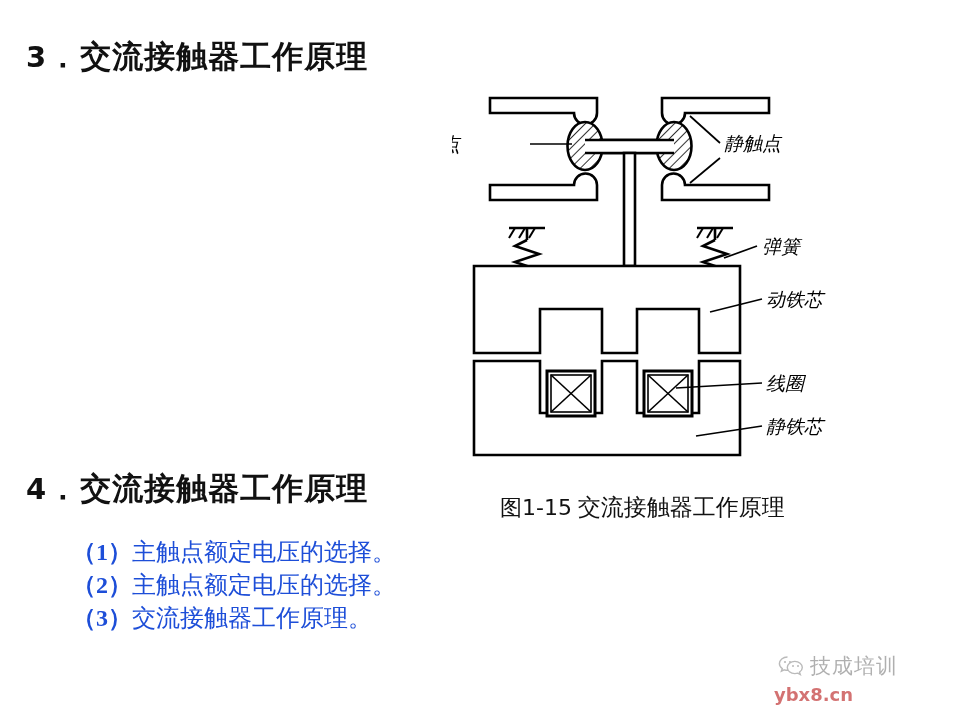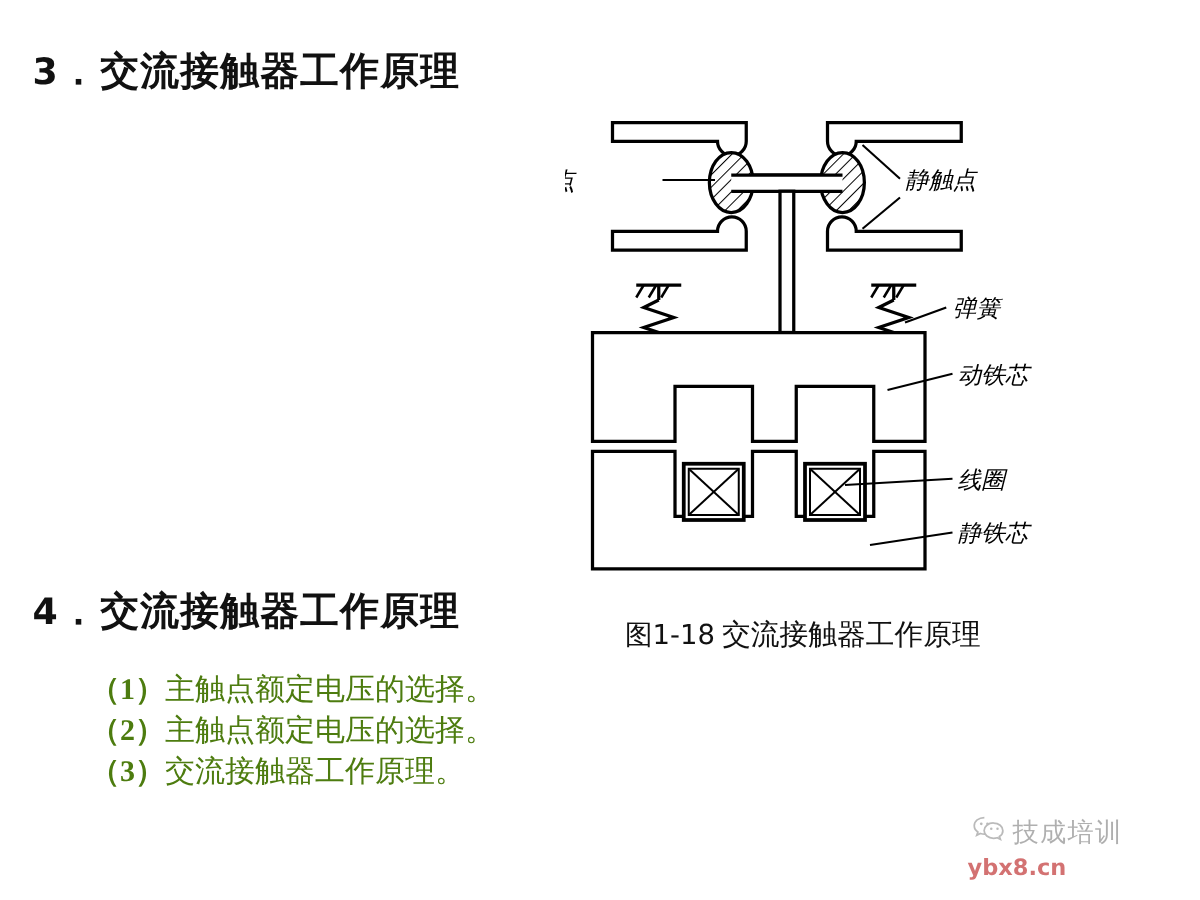--- a/index.html
+++ b/index.html
@@ -48,21 +48,21 @@
     position: absolute;
     left: 72px;
     top: 536px;
     width: 360px;
   }
   .bullet-item {
     font-family: "Liberation Serif", "DejaVu Serif", serif;
     font-size: 24px;
     line-height: 33px;
     white-space: nowrap;
-    color: #4d7c0f;
+    color: #1d4ed8;
   }
   .bullet-item .marker {
     font-weight: bold;
   }
 
   
   #figure {
     position: absolute;
     left: 452px;
     top: 88px;
@@ -85,21 +85,21 @@
     font-family: "DejaVu Sans", "Liberation Sans", sans-serif;
     font-size: 22px;
   }
 
   
   #watermark {
     position: absolute;
     left: 778px;
     top: 652px;
     display: flex;
-    align-items: flex-start;
+    align-items: center;
     gap: 6px;
     opacity: 0.40;
   }
   #watermark .wm-text {
     font-family: "Liberation Serif", "DejaVu Serif", serif;
     font-size: 21px;
     color: #3a3a3a;
     white-space: nowrap;
     letter-spacing: 1px;
   }
@@ -232,21 +232,21 @@
       <text class="dlabel" x="8" y="63" text-anchor="end">动触点</text>
       <text class="dlabel" x="272" y="62">静触点</text>
       <text class="dlabel" x="310" y="165">弹簧</text>
       <text class="dlabel" x="314" y="218">动铁芯</text>
       <text class="dlabel" x="314" y="302">线圈</text>
       <text class="dlabel" x="314" y="345">静铁芯</text>
     </svg>
   </div>
 
   <div id="figure-caption">
-    <span class="capnum">图1-18</span>
+    <span class="capnum">图1-15</span>
     <span>交流接触器工作原理</span>
   </div>
 
   <div id="watermark">
     <svg id="wechat-icon" width="26" height="22" viewBox="0 0 26 22">
       <g fill="none" stroke="#555555" stroke-width="1.4">
         <path d="M 9.5,2 C 4.9,2 1.4,5 1.4,8.6 c 0,2 1.1,3.8 2.9,5 L 3.4,16.2 6.3,14.8
                  c 1,0.3 2.1,0.5 3.2,0.5 0.3,0 0.6,0 0.9,-0.04"></path>
         <path d="M 16.8,6.4 c 4.2,0 7.5,2.8 7.5,6.1 0,1.9 -1.1,3.6 -2.8,4.7 l 0.8,2.3 -2.6,-1.3
                  c -0.9,0.3 -1.9,0.4 -2.9,0.4 -4.2,0 -7.5,-2.8 -7.5,-6.1 0,-3.4 3.3,-6.1 7.5,-6.1 z"></path>

